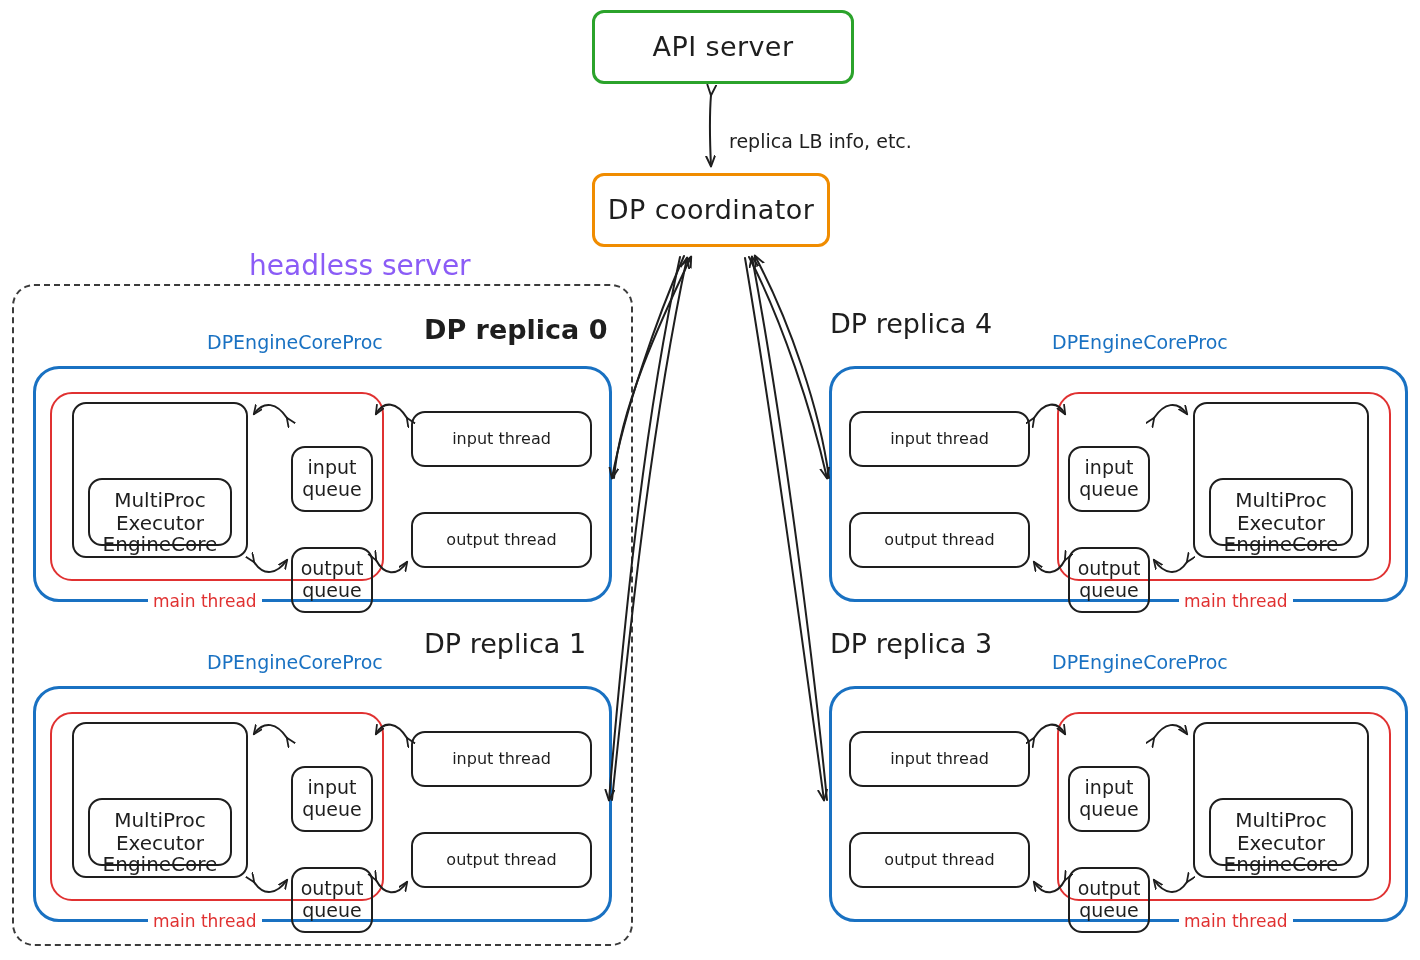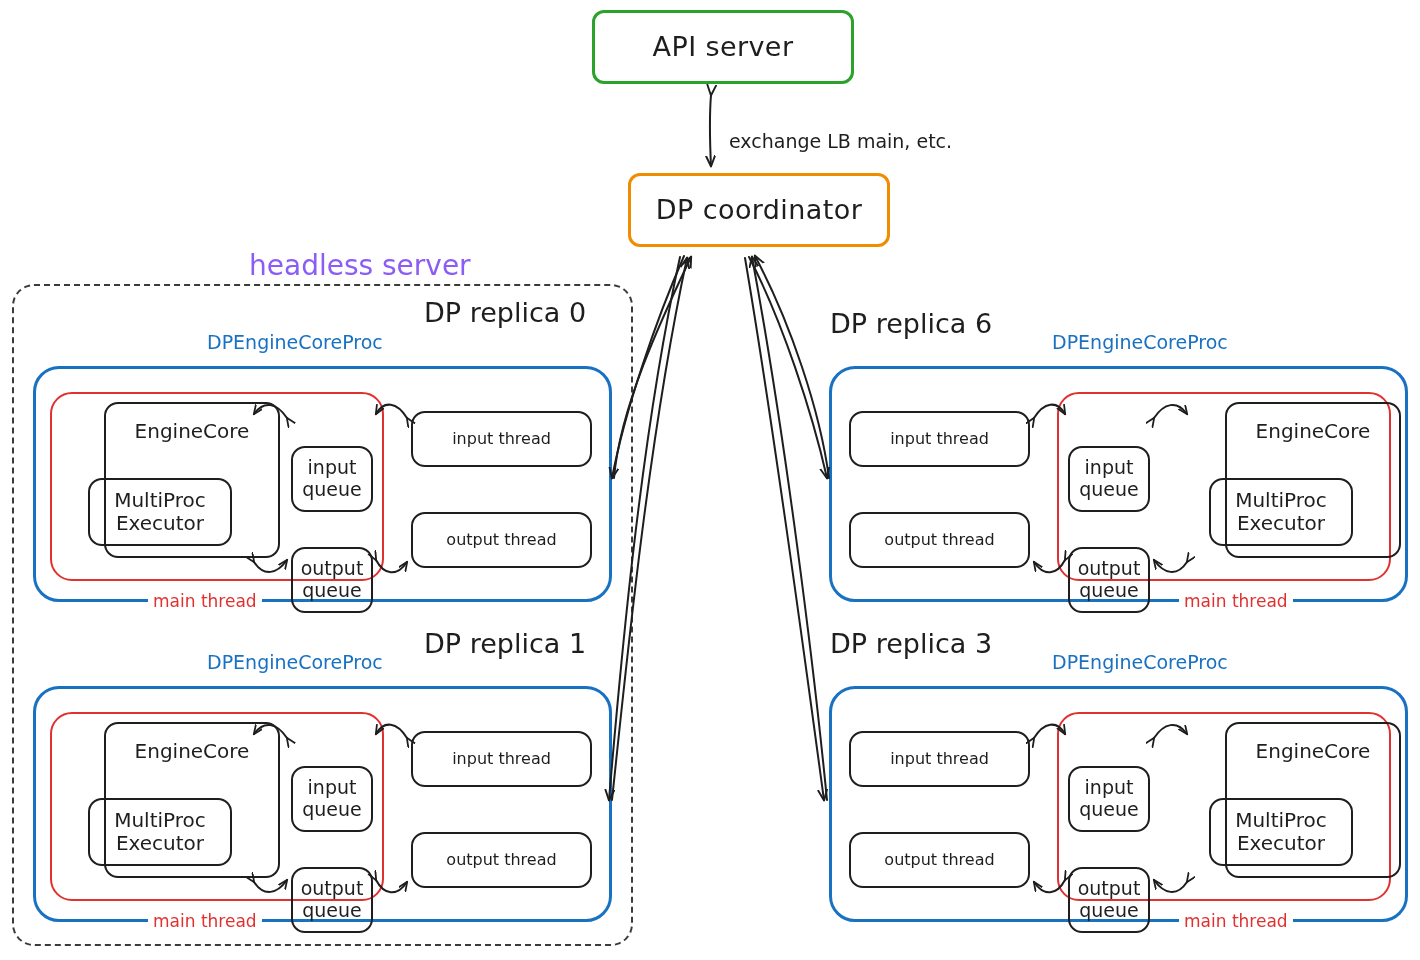--- a/index.html
+++ b/index.html
@@ -37,45 +37,45 @@
 
   
   .label{position:absolute;white-space:nowrap;}
   .lbl-replica{font-size:27px;color:#1e1e1e;}
   .lbl-proc{font-size:19px;color:#1971c2;}
   .lbl-main{font-size:17px;color:#e03131;background:#fff;padding:0 5px;}
   .lbl-headless{font-size:28px;color:#8b5cf6;}
   .lbl-edge{font-size:19px;color:#1e1e1e;}
 
   
-  .e-core{font-size:20px;align-items:flex-start;padding-top:16px;margin-left:32px;}
+  .e-core{font-size:20px;align-items:flex-end;padding-top:16px;}
   .e-mpe{font-size:20px;}
   .e-queue{font-size:19px;margin-top:40px;}
   .e-thread{font-size:16px;}
 </style>
 </head>
 <body>
 
 <div id="canvas">
 
   <div class="node nbox top-node api" style="left:592px;top:10px;width:262px;height:74px;">
     <span>API server</span>
   </div>
 
-  <div class="node nbox top-node coord" style="left:592px;top:173px;width:262px;height:74px;margin-left:36px;">
+  <div class="node nbox top-node coord" style="left:592px;top:173px;width:238px;height:74px;">
     <span>DP coordinator</span>
   </div>
 
-  <div class="label lbl-edge" style="left:729px;top:130px;">exchange LB main, etc.</div>
+  <div class="label lbl-edge" style="left:729px;top:130px;">replica LB info, etc.</div>
 
   <div class="frame frame-headless" style="left:12px;top:284px;width:621px;height:662px;"></div>
   <div class="label lbl-headless" style="left:249px;top:249px;">headless server</div>
 
   <div>
-    <div class="label lbl-replica" style="left:424px;top:297px;">DP replica 0</div>
+    <div class="label lbl-replica" style="left:424px;top:314px;font-weight:bold;">DP replica 0</div>
     <div class="label lbl-proc" style="left:207px;top:331px;">DPEngineCoreProc</div>
 
     <div class="frame frame-proc" style="left:33px;top:366px;width:579px;height:236px;"></div>
     <div class="frame frame-main" style="left:50px;top:392px;width:334px;height:189px;"></div>
     <div class="label lbl-main" style="left:148px;top:591px;">main thread</div>
 
     <div class="node nbox e-core" style="left:72px;top:402px;width:176px;height:156px;">
       <span>EngineCore</span>
     </div>
     <div class="node nbox e-mpe" style="left:88px;top:478px;width:144px;height:68px;flex-direction:column;">
@@ -123,21 +123,21 @@
     </div>
     <div class="node nbox e-thread" style="left:411px;top:731px;width:181px;height:56px;">
       <span>input thread</span>
     </div>
     <div class="node nbox e-thread" style="left:411px;top:832px;width:181px;height:56px;">
       <span>output thread</span>
     </div>
   </div>
 
   <div>
-    <div class="label lbl-replica" style="left:830px;top:308px;">DP replica 6</div>
+    <div class="label lbl-replica" style="left:830px;top:308px;">DP replica 4</div>
     <div class="label lbl-proc" style="left:1052px;top:331px;">DPEngineCoreProc</div>
 
     <div class="frame frame-proc" style="left:829px;top:366px;width:579px;height:236px;"></div>
     <div class="frame frame-main" style="left:1057px;top:392px;width:334px;height:189px;"></div>
     <div class="label lbl-main" style="left:1179px;top:591px;">main thread</div>
 
     <div class="node nbox e-core" style="left:1193px;top:402px;width:176px;height:156px;">
       <span>EngineCore</span>
     </div>
     <div class="node nbox e-mpe" style="left:1209px;top:478px;width:144px;height:68px;flex-direction:column;">

